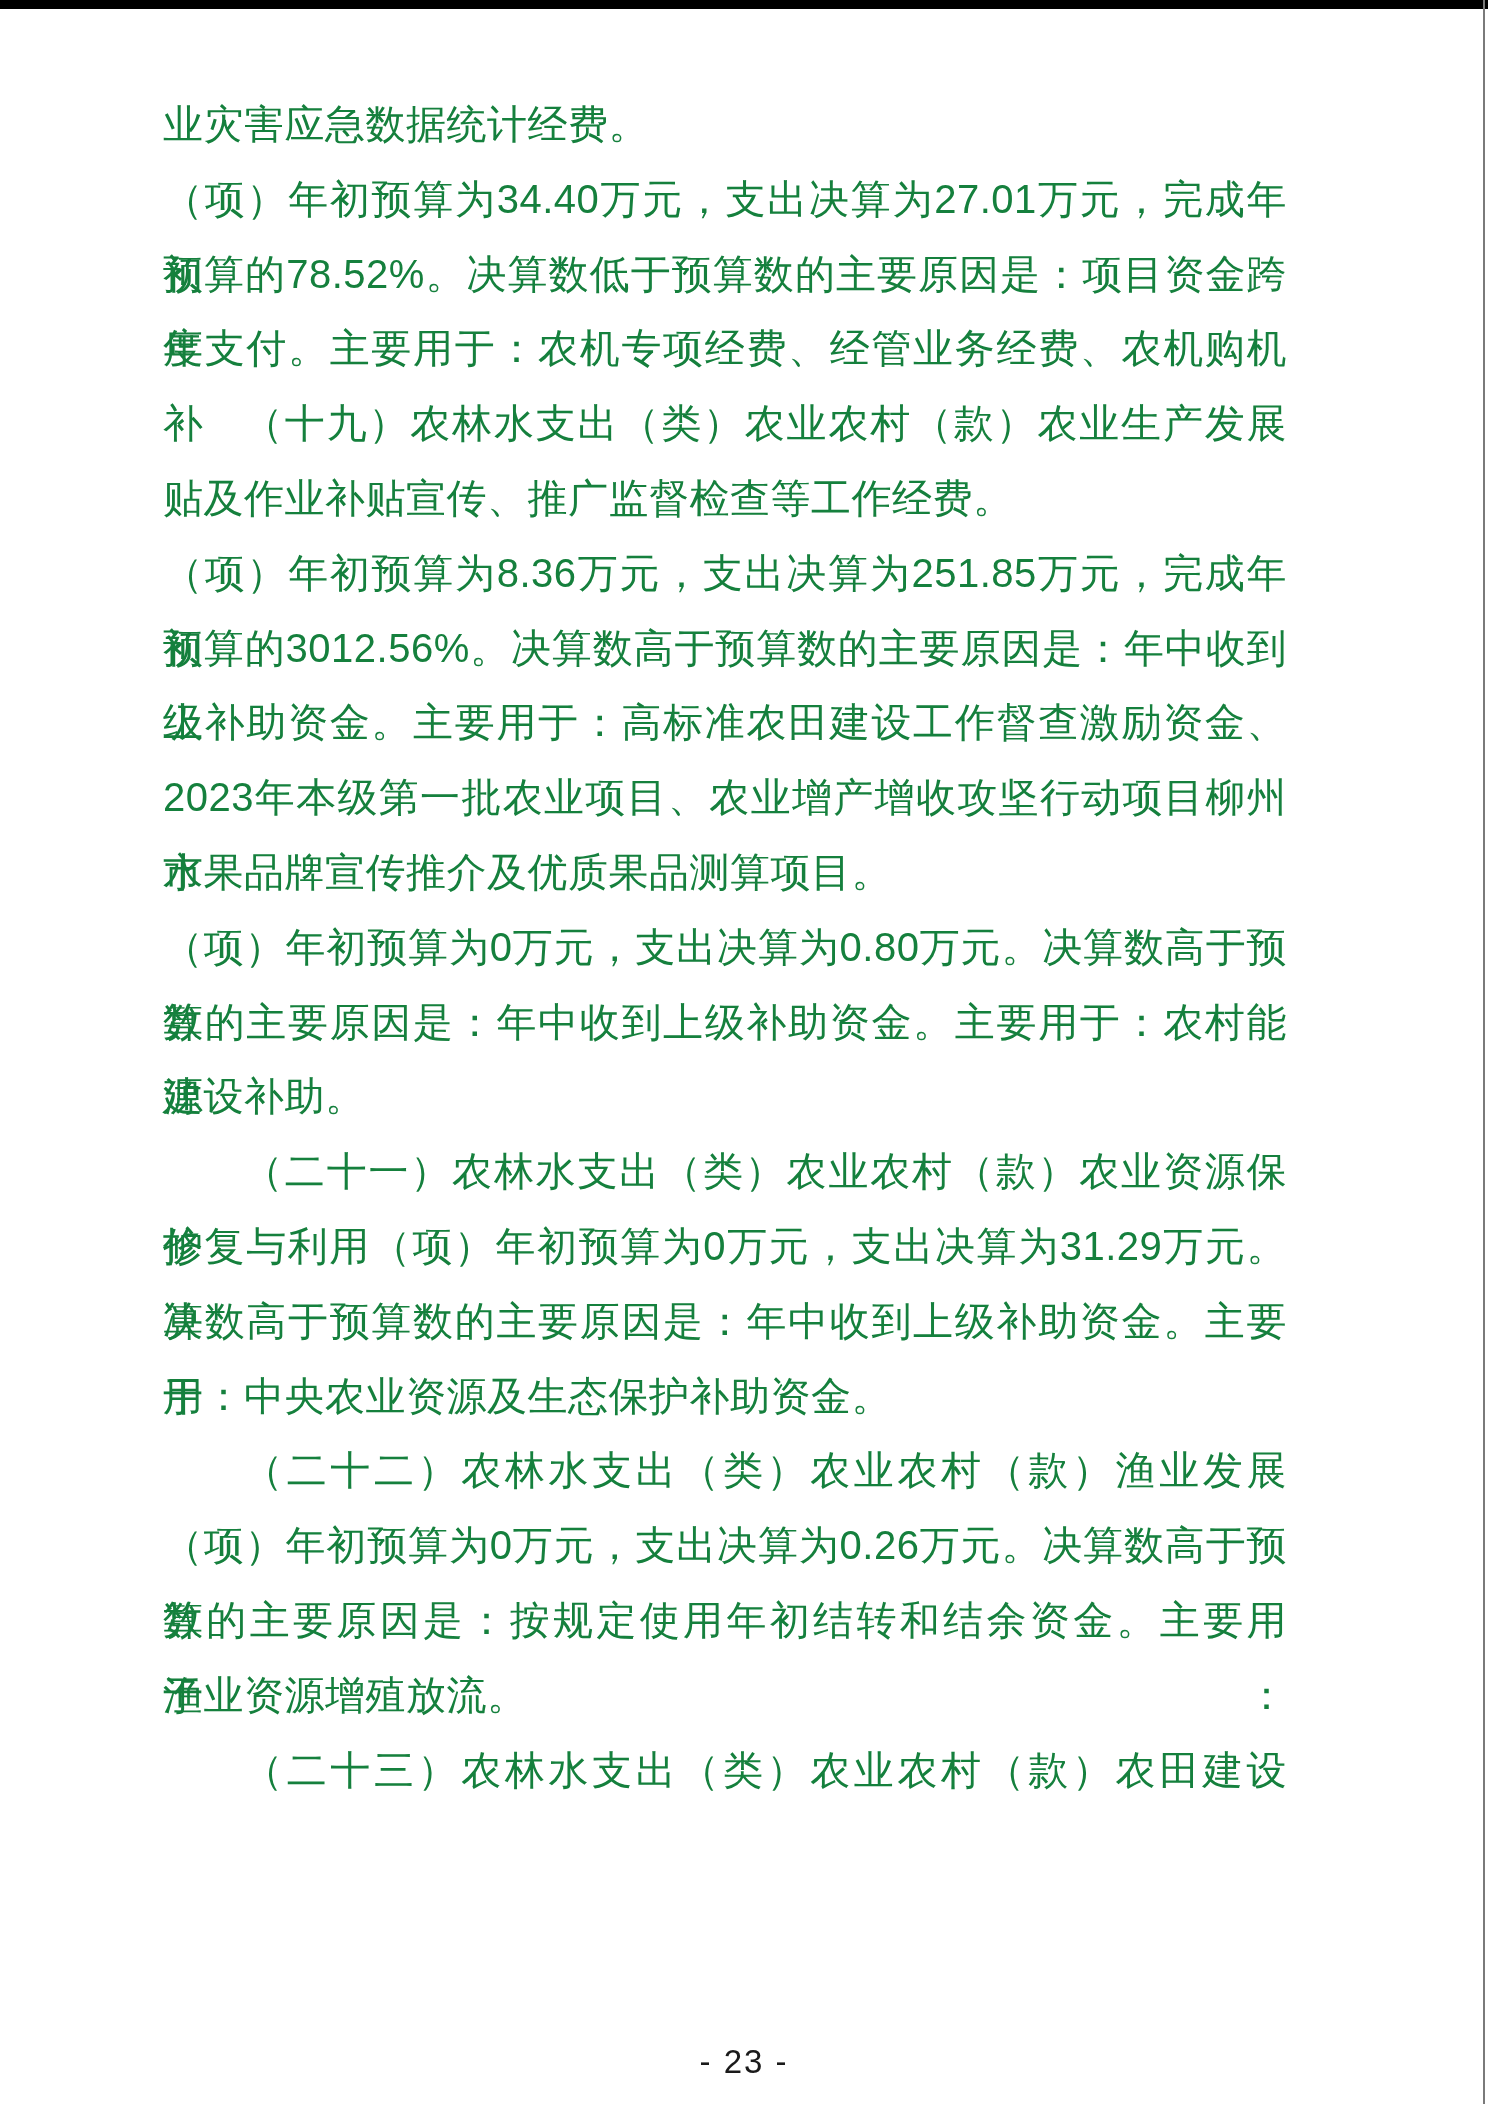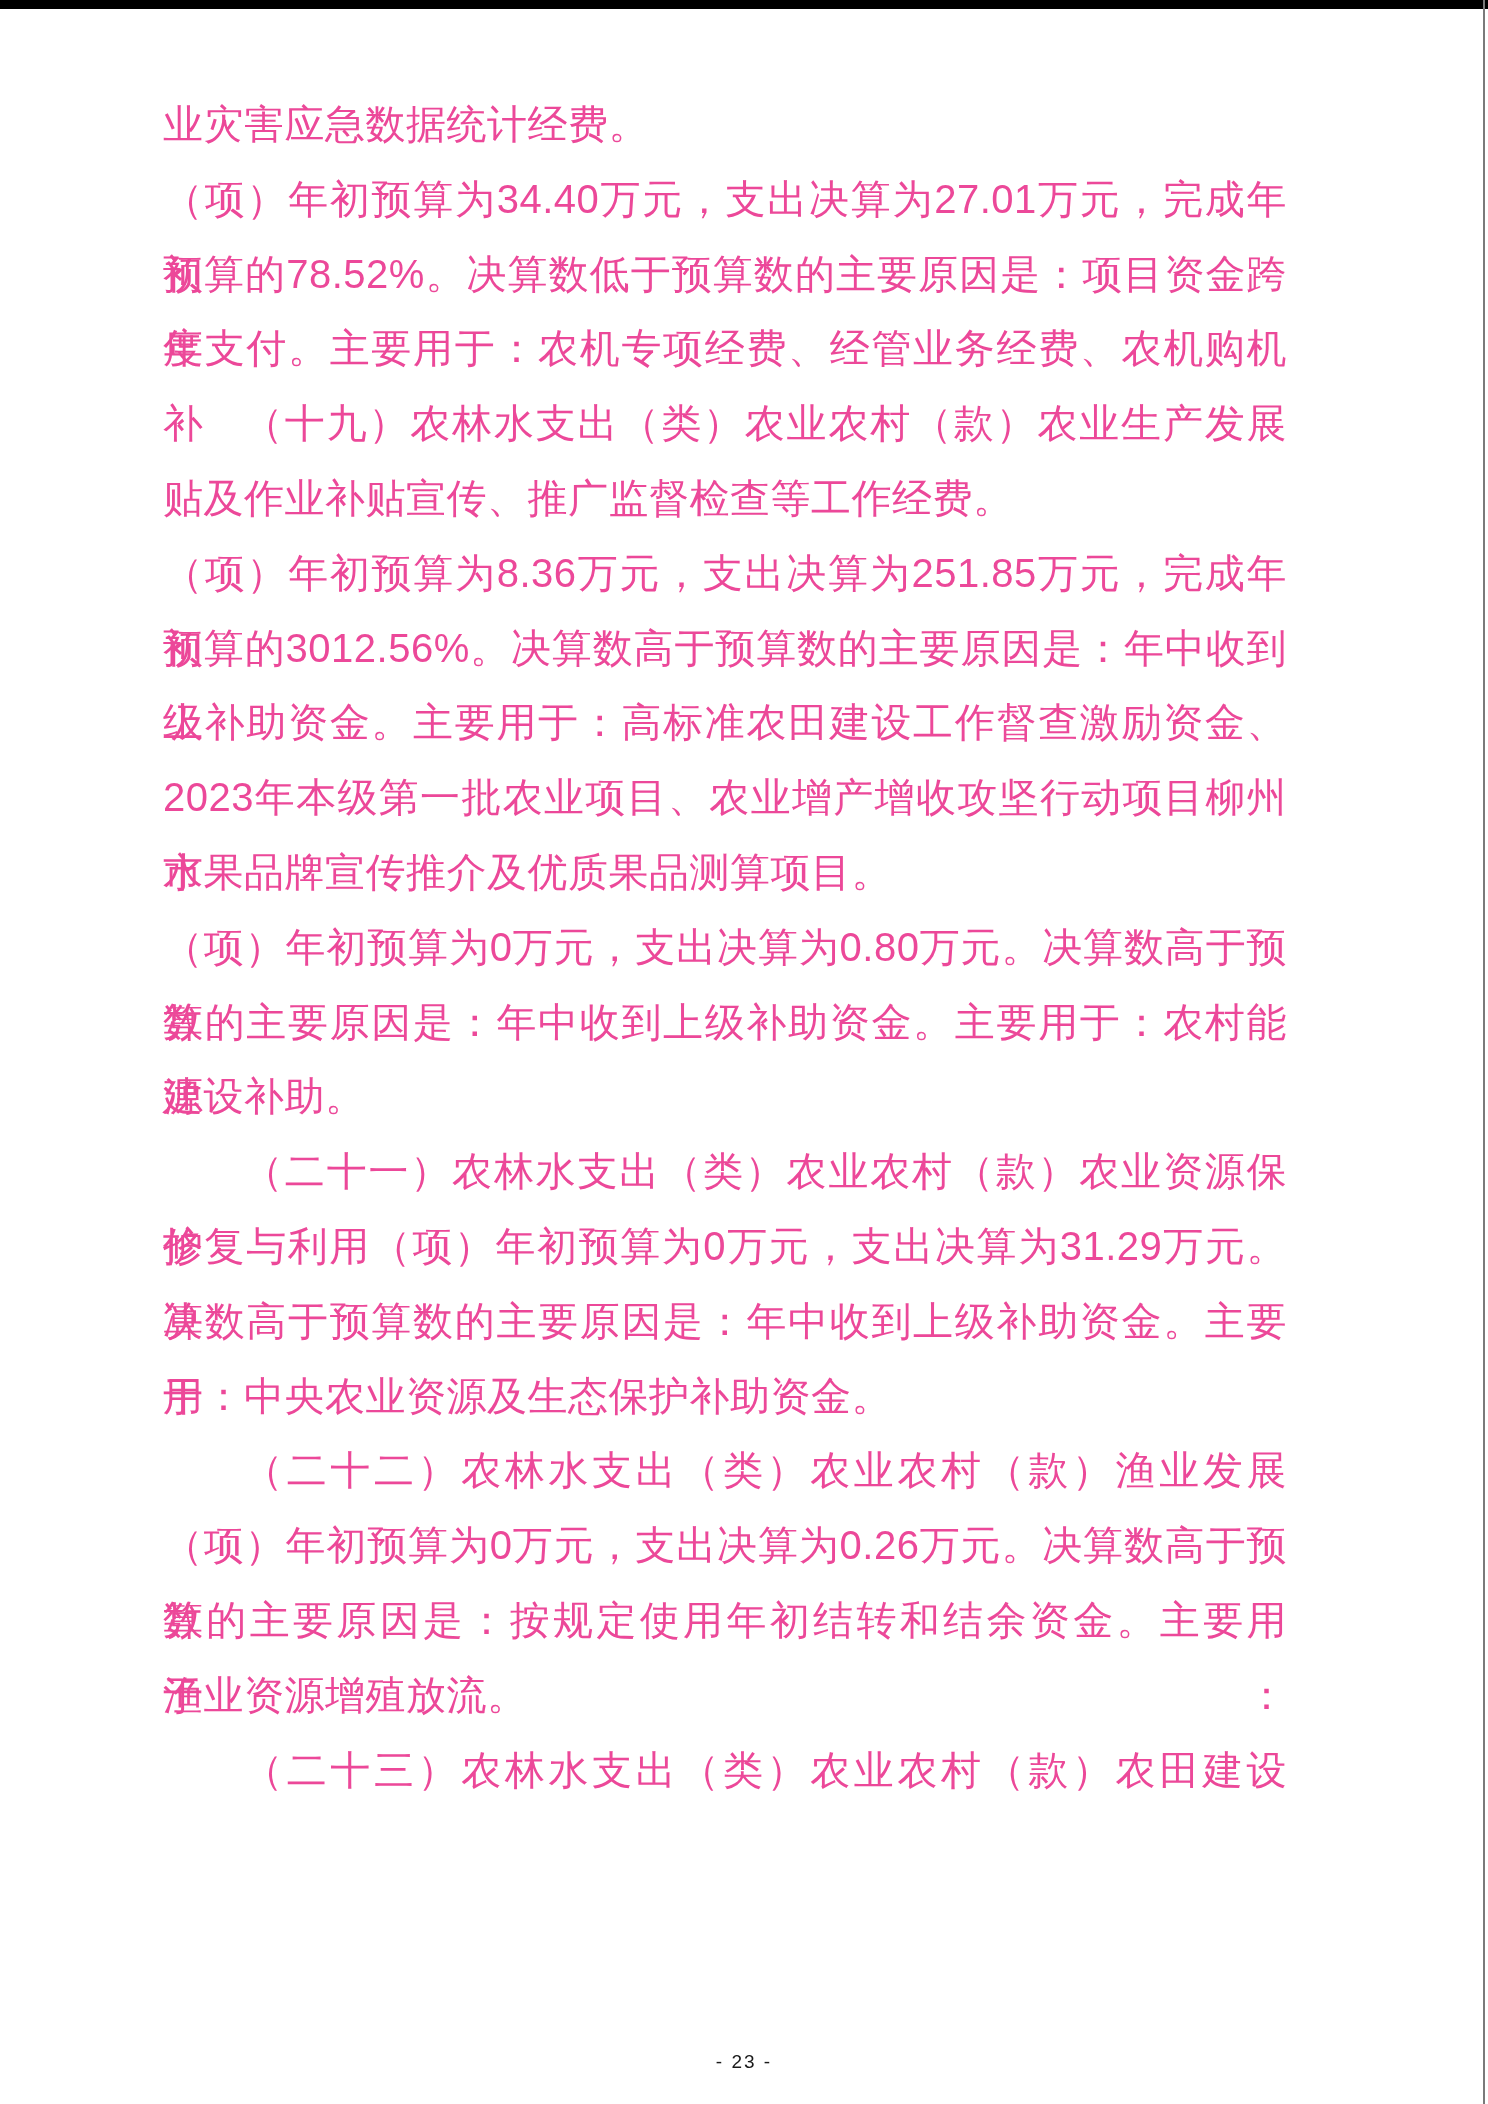--- a/index.html
+++ b/index.html
@@ -34,21 +34,21 @@
   .doc-body {
     position: absolute;
     top: 87px;
     left: 163px;
     width: 1124px;
   }
   .line {
     height: 74.8px;
     line-height: 74.8px;
     font-size: 40px;
-    color: #ec4899;
+    color: #15803d;
     letter-spacing: 0.5px;
     white-space: nowrap;
     text-align: left;
   }
   .line.justify {
     white-space: normal;
     text-align: justify;
     text-align-last: justify;
     text-justify: inter-character;
   }
@@ -56,21 +56,21 @@
     text-indent: 80px;
   }
   .page-number {
     position: absolute;
     top: 2042px;
     left: 0;
     width: 100%;
     height: 40px;
     line-height: 40px;
     text-align: center;
-    font-size: 19px;
+    font-size: 33px;
     letter-spacing: 2px;
     color: #1a1a1a;
   }
 </style>
 </head>
 <body>
 
 <div class="page">
   <div class="scan-top-bar"></div>
   <div class="scan-edge-line"></div>

